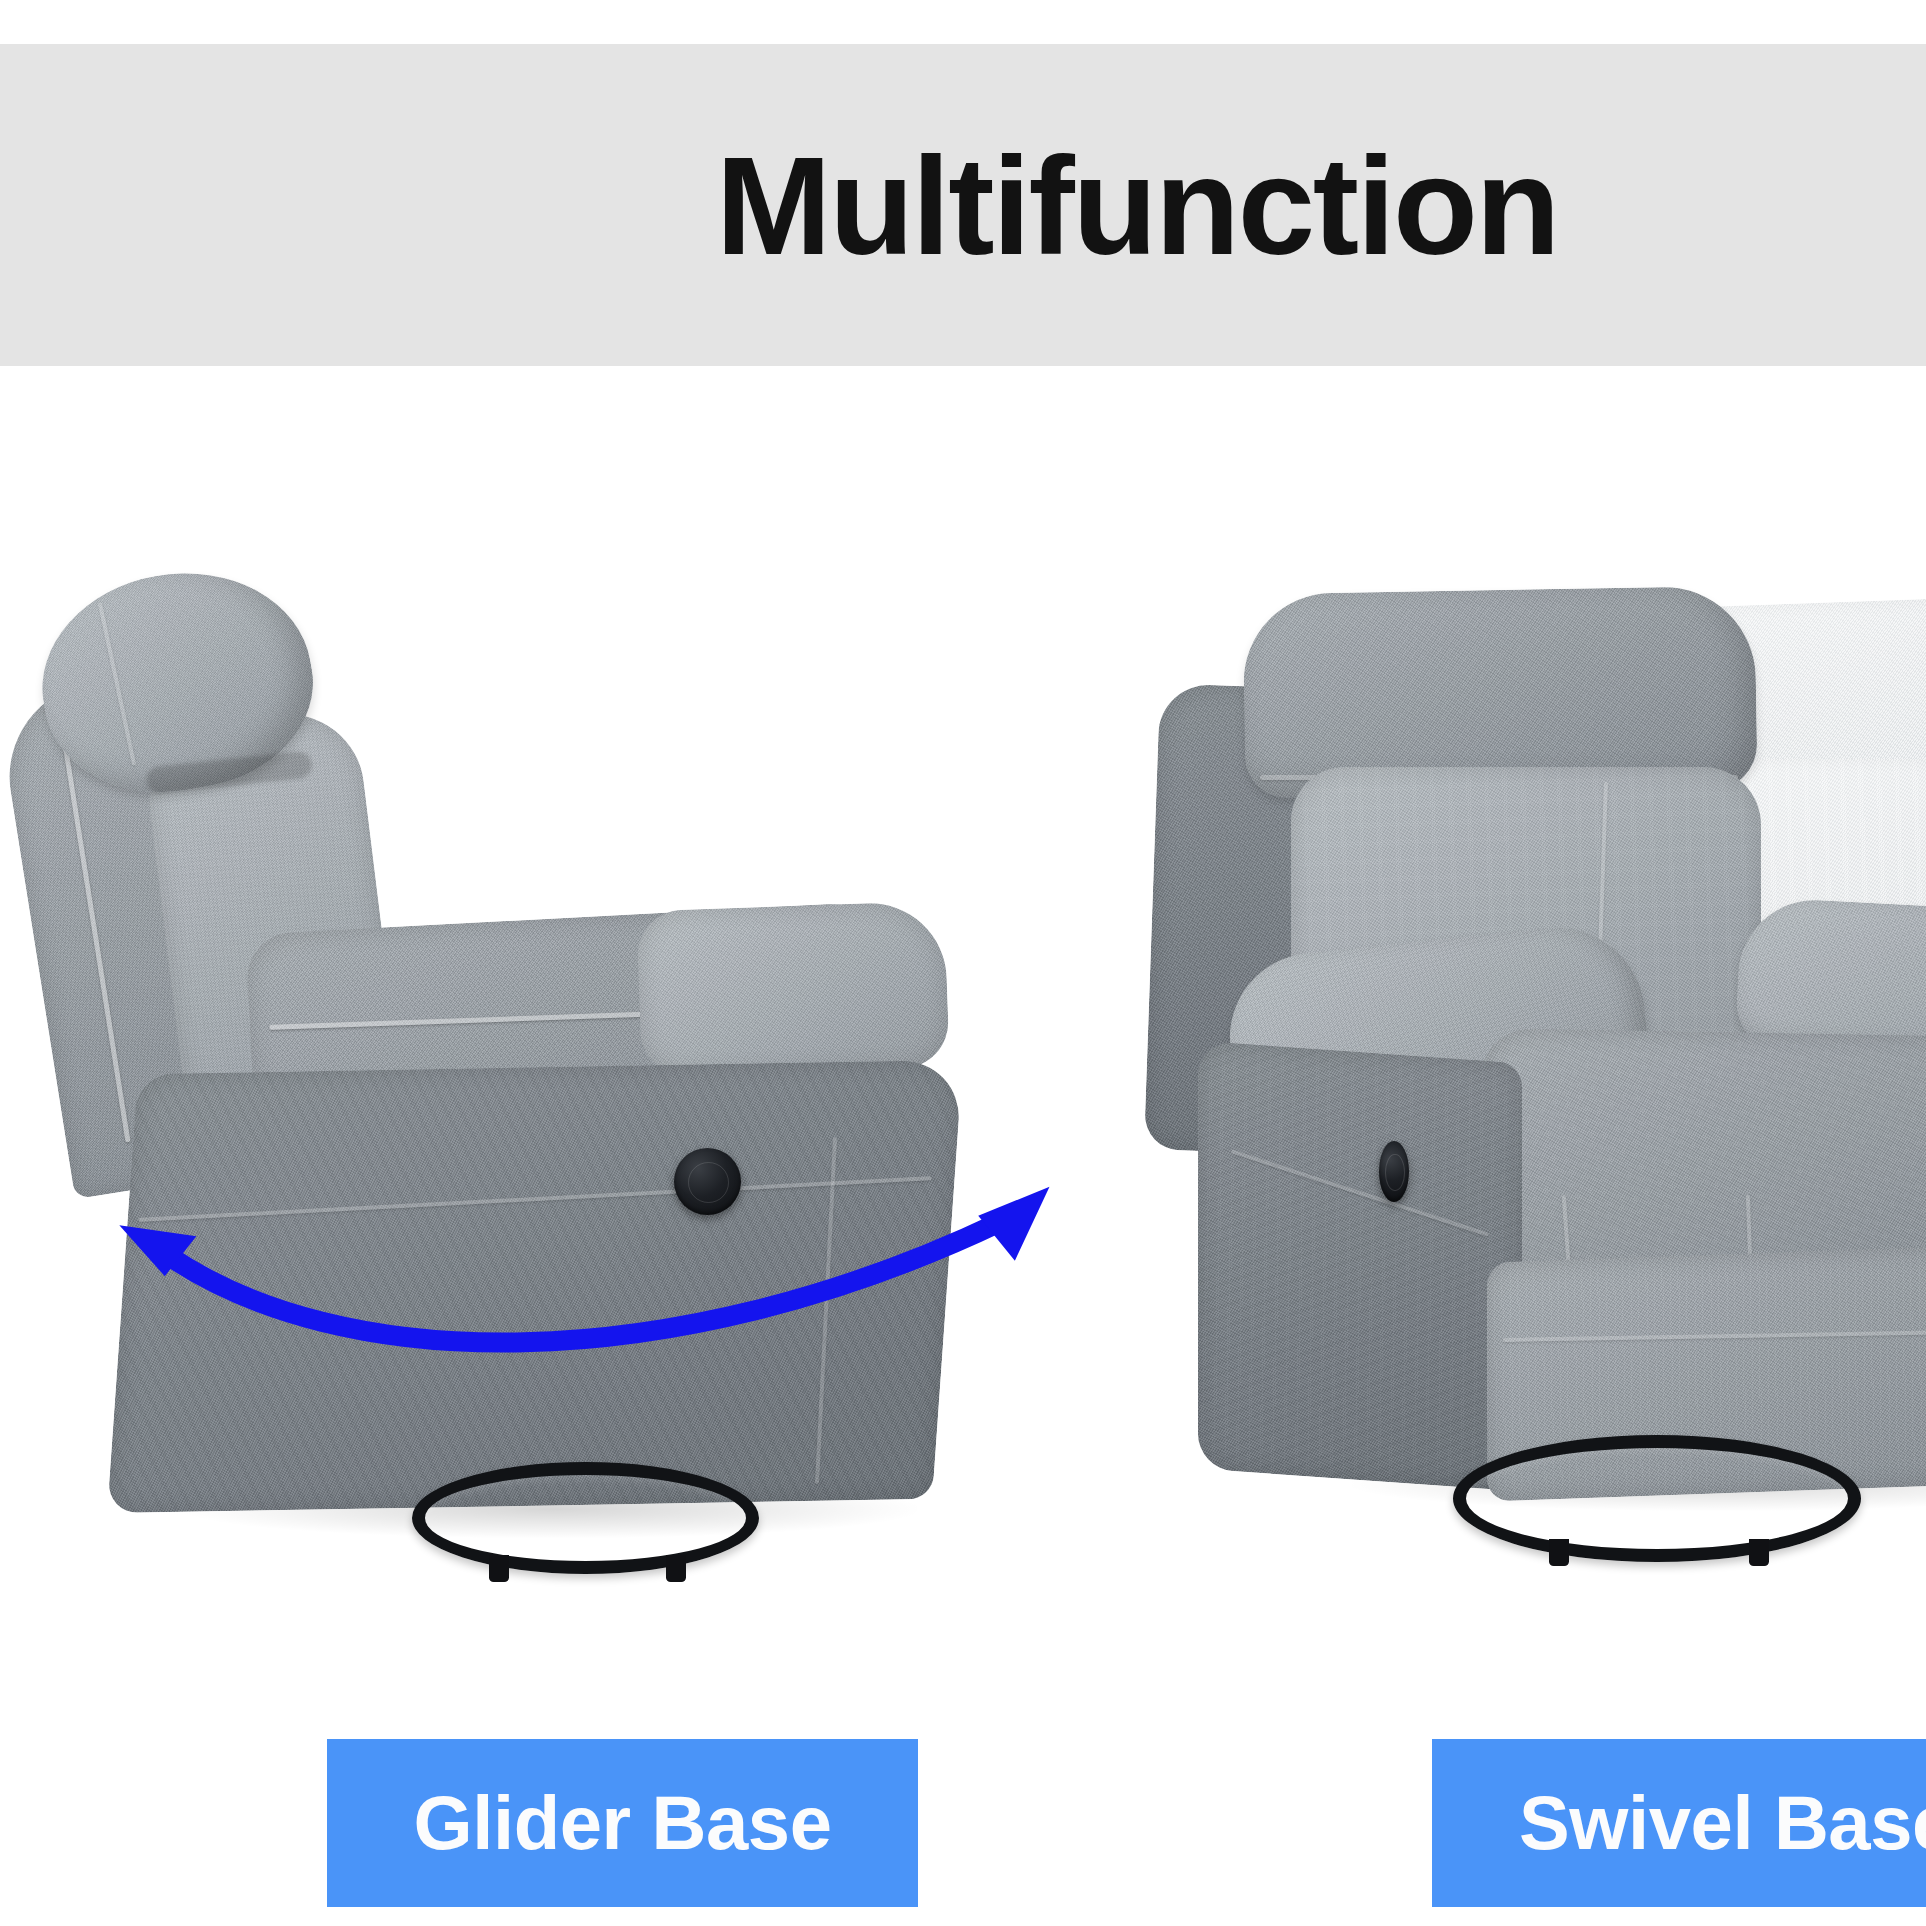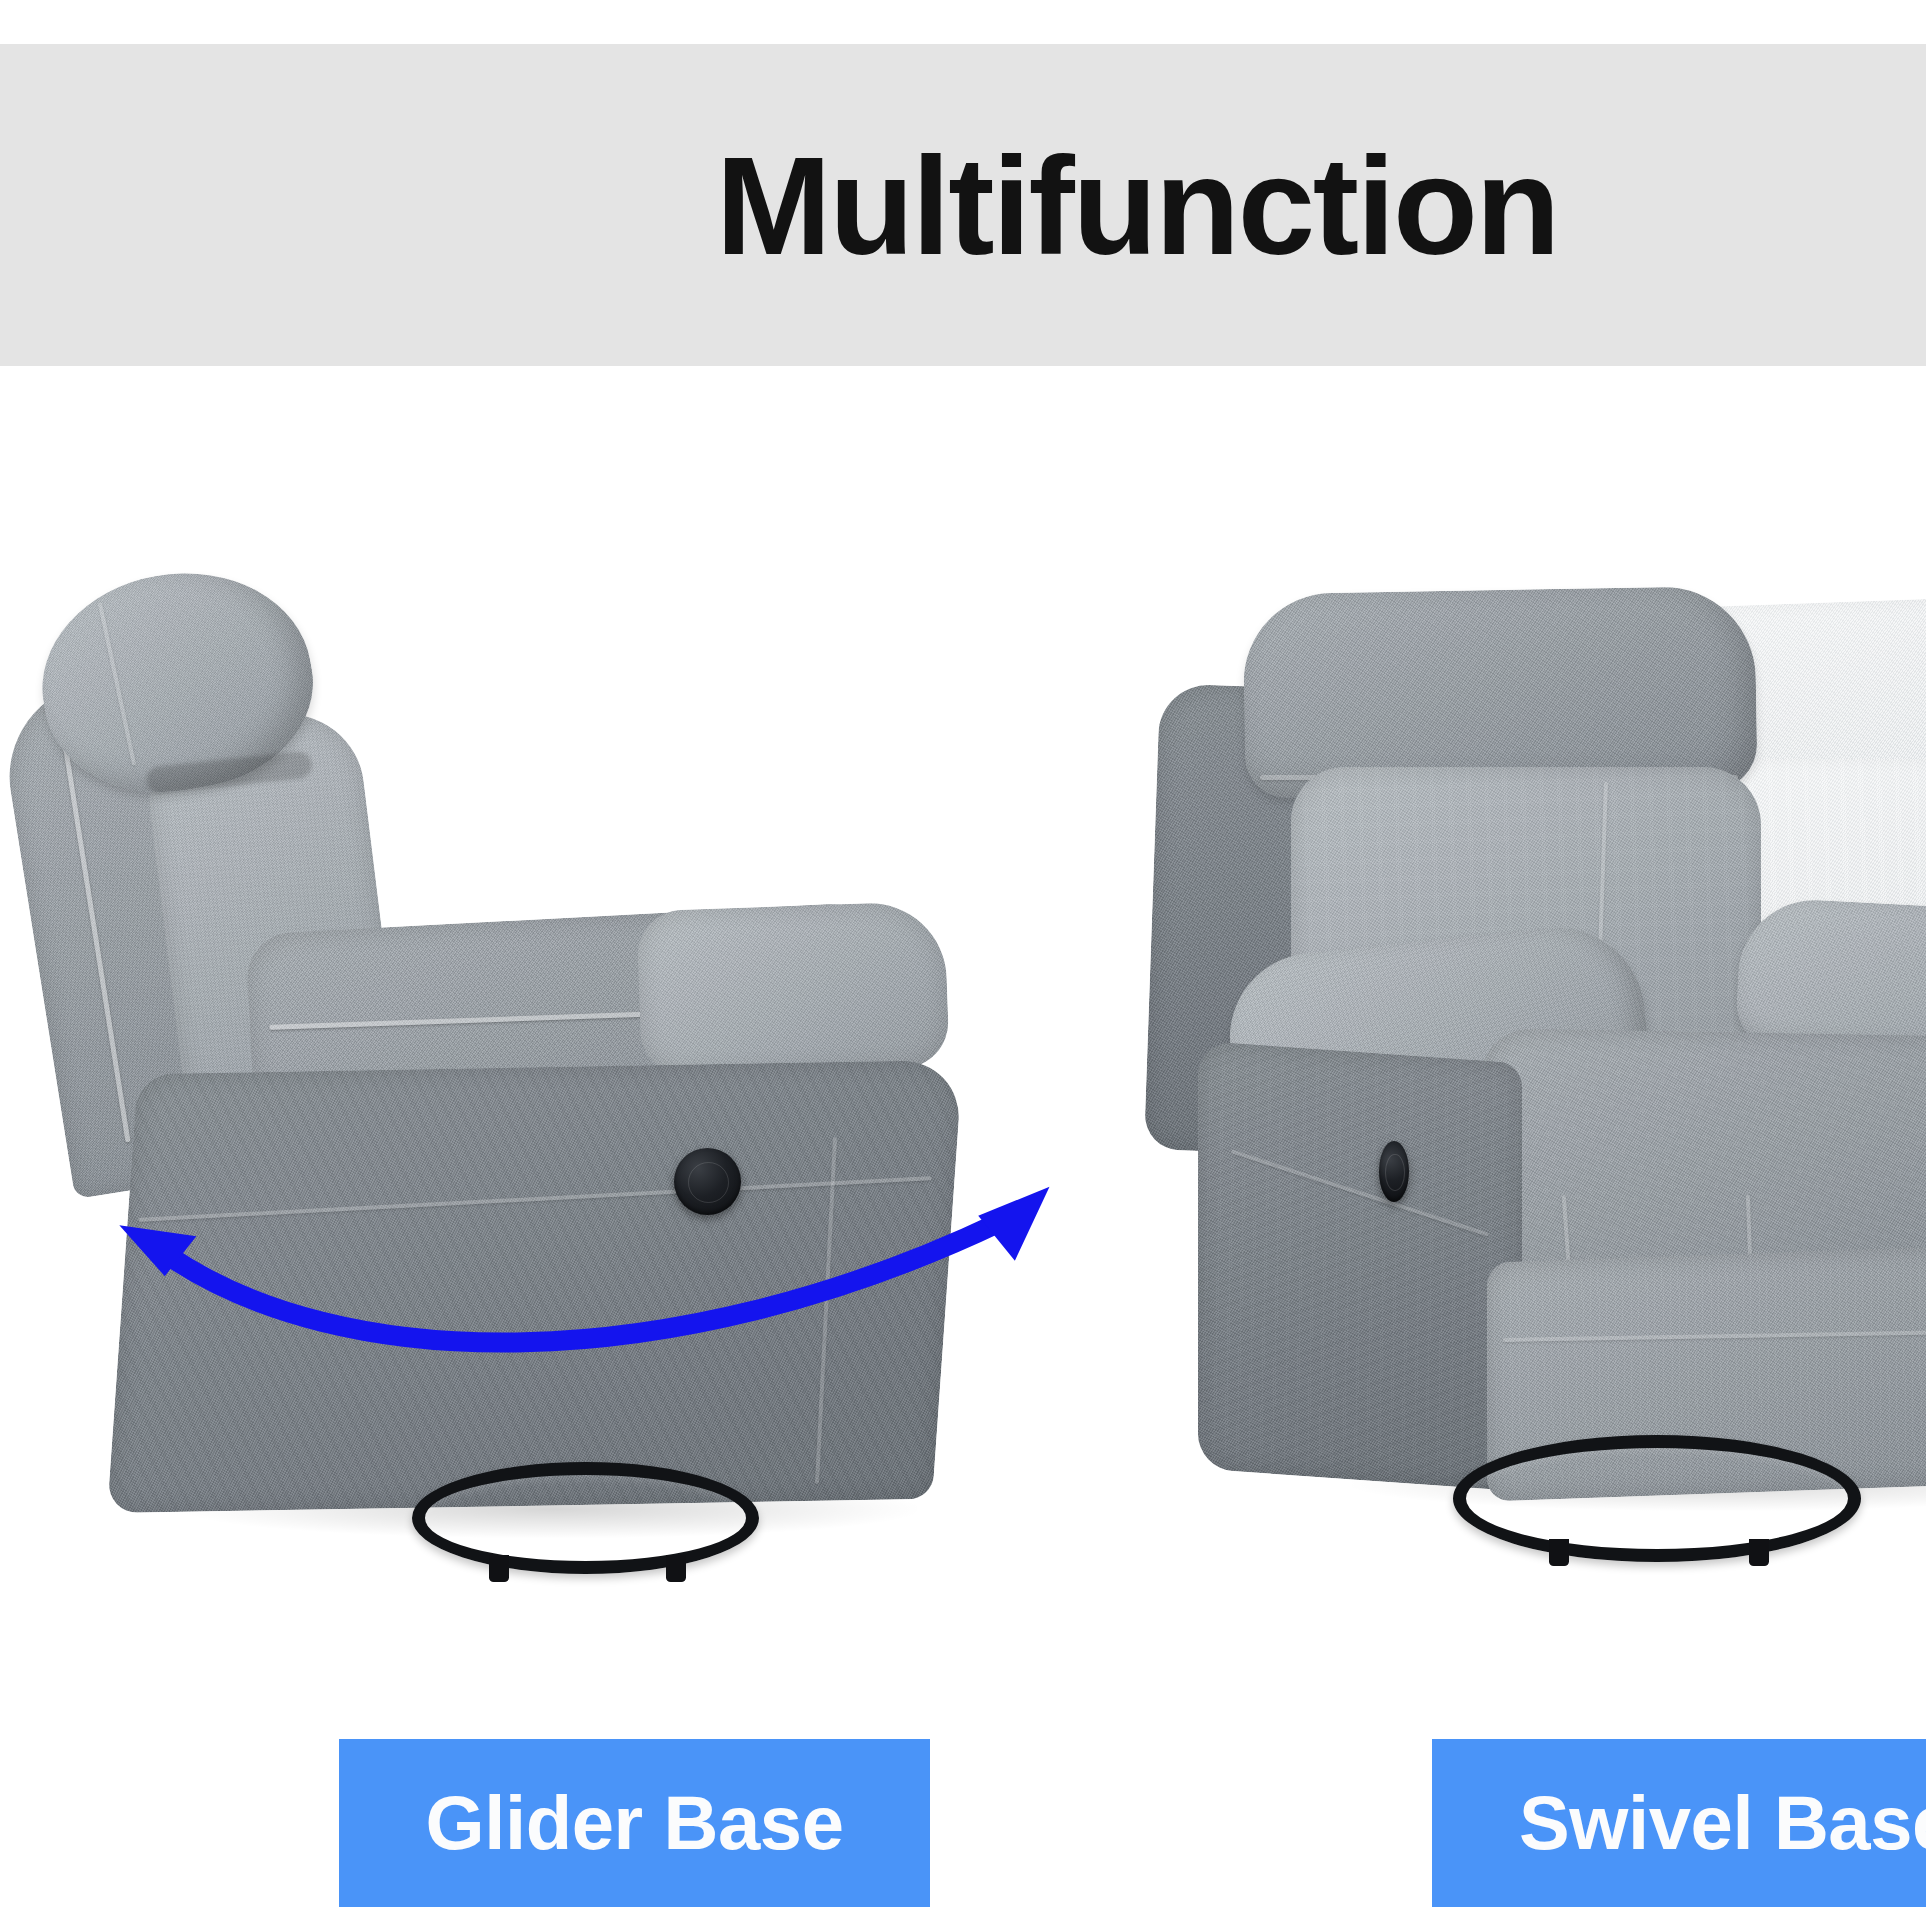--- a/index.html
+++ b/index.html
@@ -123,21 +123,21 @@
 
   
   .label-box {
     position: absolute;
     top: 1739px;
     height: 168px;
     display: flex;
     align-items: center;
     justify-content: center;
   }
-  #label-box-glider { left: 339px;  width: 591px; }
+  #label-box-glider { left: 327px;  width: 591px; }
   #label-box-swivel { left: 1432px; width: 609px; }
   .label-text {
     font-size: 76px;
     font-weight: bold;
     color: #fbfcfd;
     letter-spacing: -0.4px;
     line-height: 1;
     font-family: "Liberation Sans", sans-serif;
   }
 </style>

